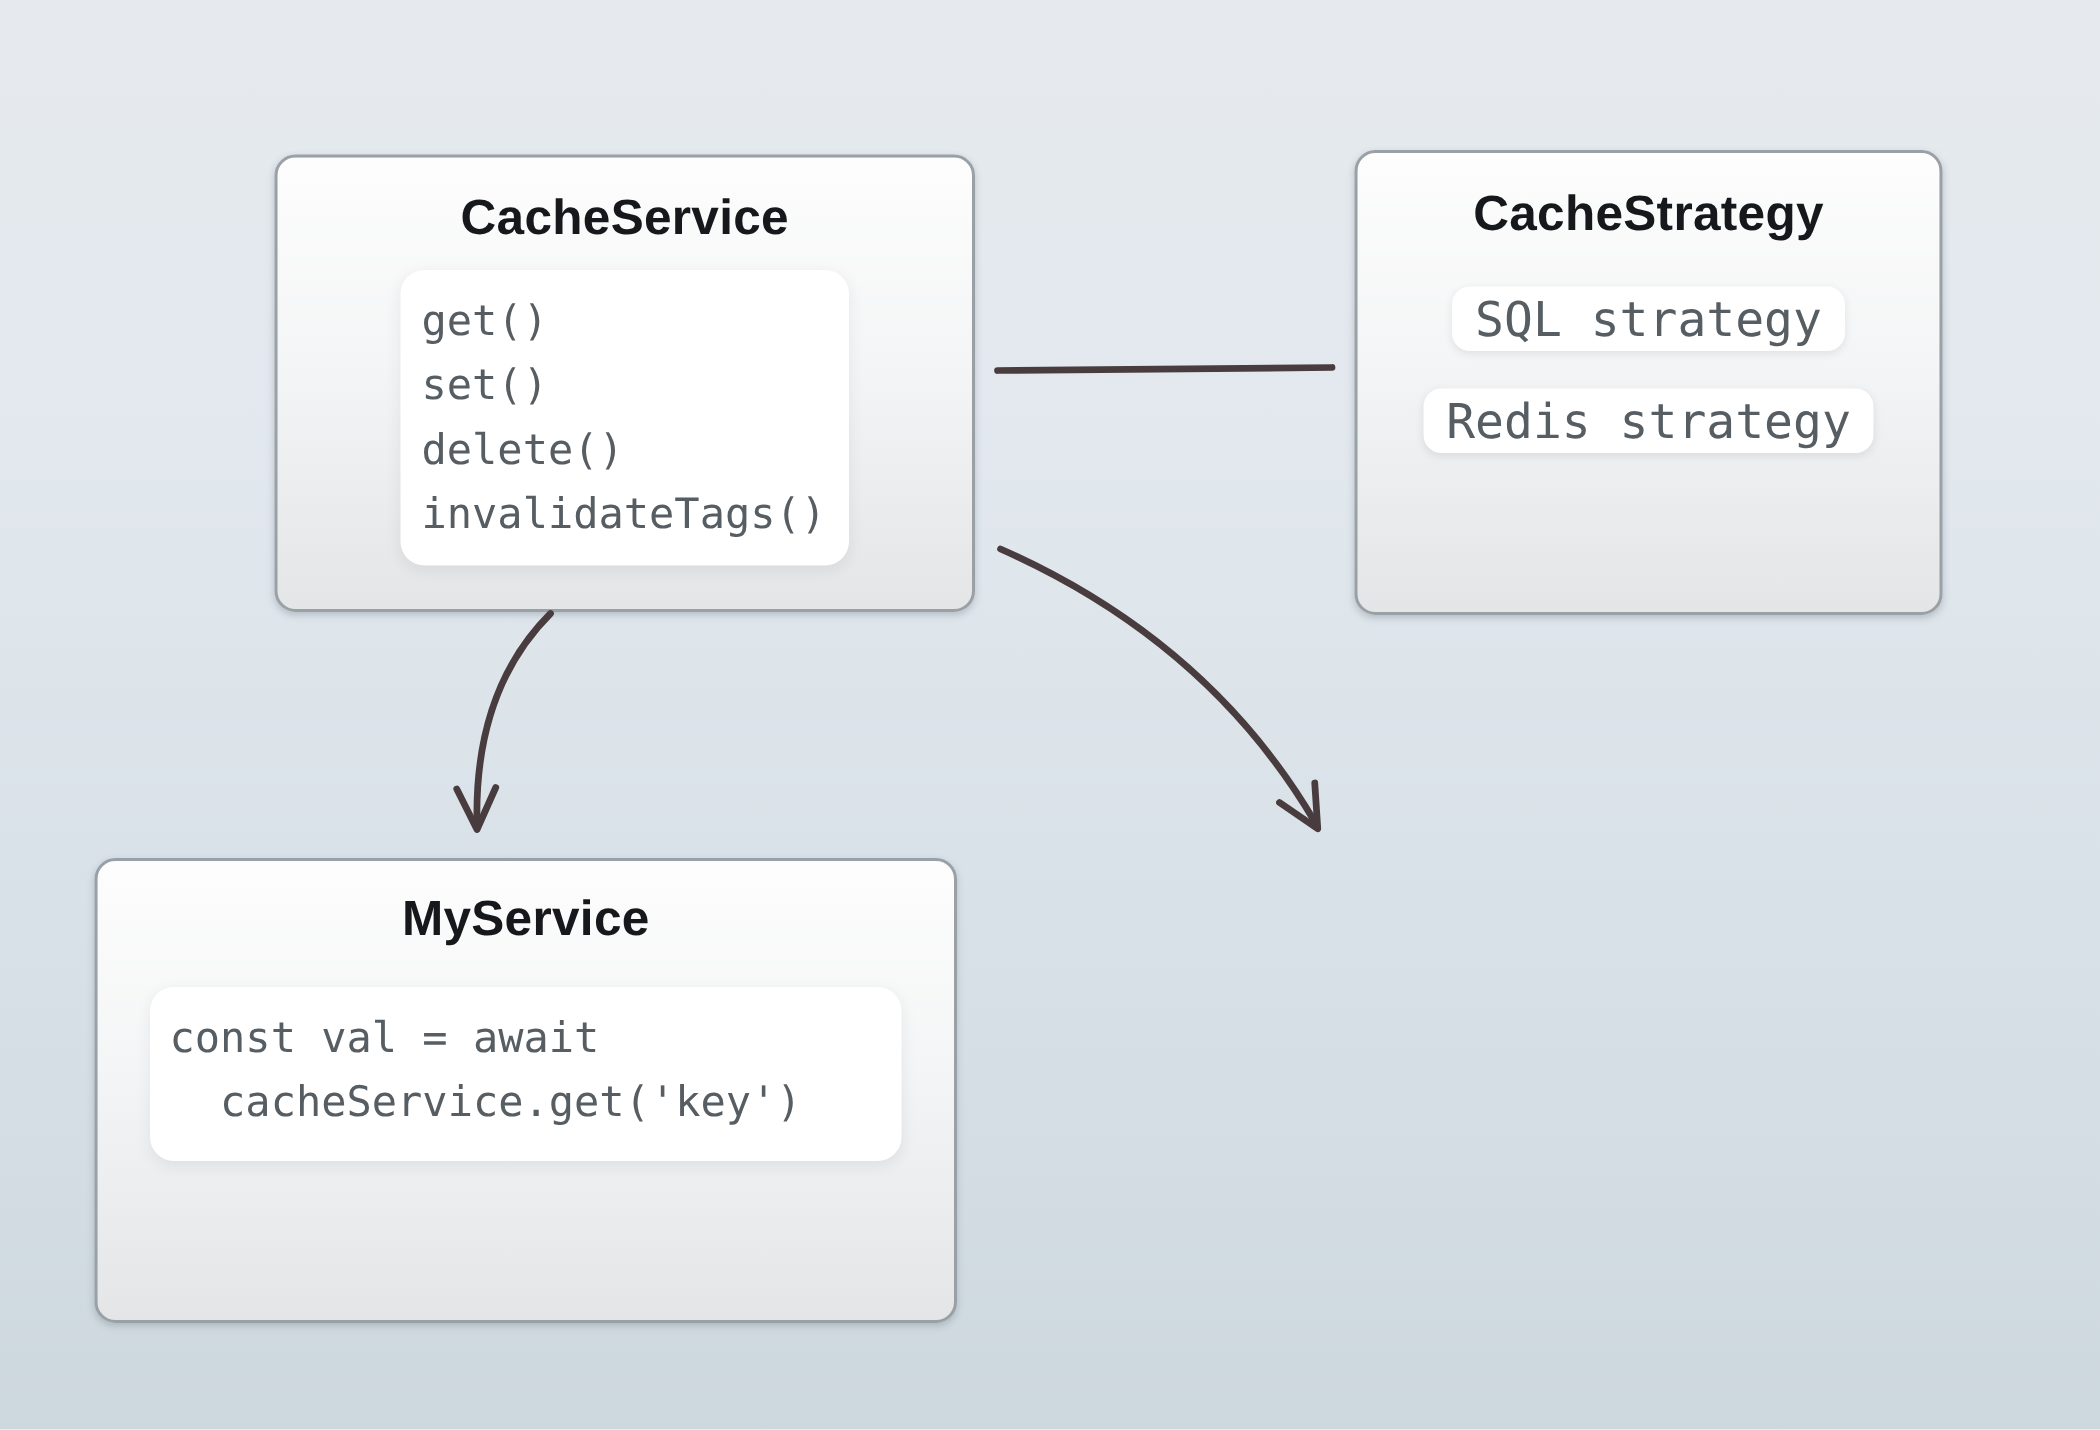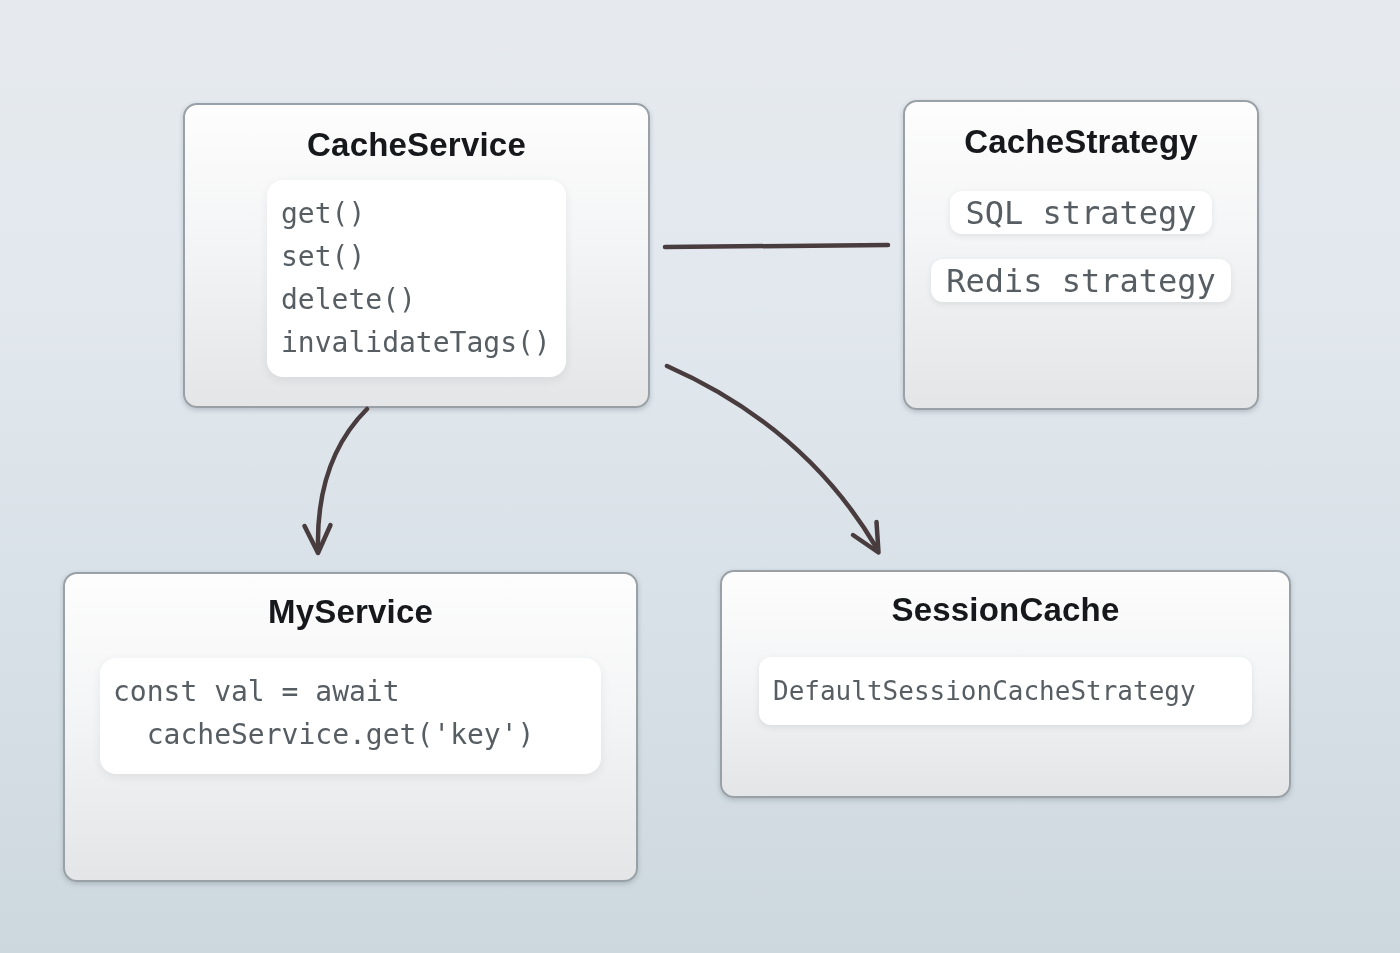--- a/index.html
+++ b/index.html
@@ -60,21 +60,21 @@
   
   #node-cache-service { left: 183px; top: 103px; width: 467px; height: 305px; padding-top: 20px; }
   #node-cache-service .code-card {
     margin-top: 15px;
     width: 299px;
     height: 197px;
     padding: 12px 14px 24px 14px;
   }
   #node-cache-service .code-line { font-size: 28px; line-height: 43px; }
   
-  #node-cache-strategy { left: 903px; top: 100px; width: 356px; height: 310px; padding-top: 20px; }
+  #node-cache-strategy { left: 903px; top: 100px; width: 392px; height: 310px; padding-top: 20px; }
   #node-cache-strategy .pill-stack {
     margin-top: 29px;
     display: flex;
     flex-direction: column;
     align-items: center;
     gap: 25px;
   }
   #node-cache-strategy .pill {
     height: 43px;
     padding: 0 15px;
@@ -140,24 +140,20 @@
   </div>
 
   <div class="node" id="node-my-service">
     <div class="node-title">MyService</div>
     <div class="code-card">
       <div class="code-line mono">const val = await</div>
       <div class="code-line mono">  cacheService.get('key')</div>
     </div>
   </div>
 
-  <div class="node" id="node-session-cache">
-    <div class="node-title">SessionCache</div>
-    <div class="pill mono">DefaultSessionCacheStrategy</div>
-  </div>
 
   <svg class="edges-overlay" viewBox="0 0 1400 953" xmlns="http://www.w3.org/2000/svg">
 
     <path class="edge" d="M665 247 L888 245"></path>
 
     <path class="edge" d="M367 409 Q316 460 318 549"></path>
     <path class="edge" d="M304.5 526 L318 553 L330.5 525"></path>
 
     <path class="edge" d="M667 366 Q805 427 876 547"></path>
     <path class="edge" d="M853 535 L878.5 552.5 L876.5 522"></path>

